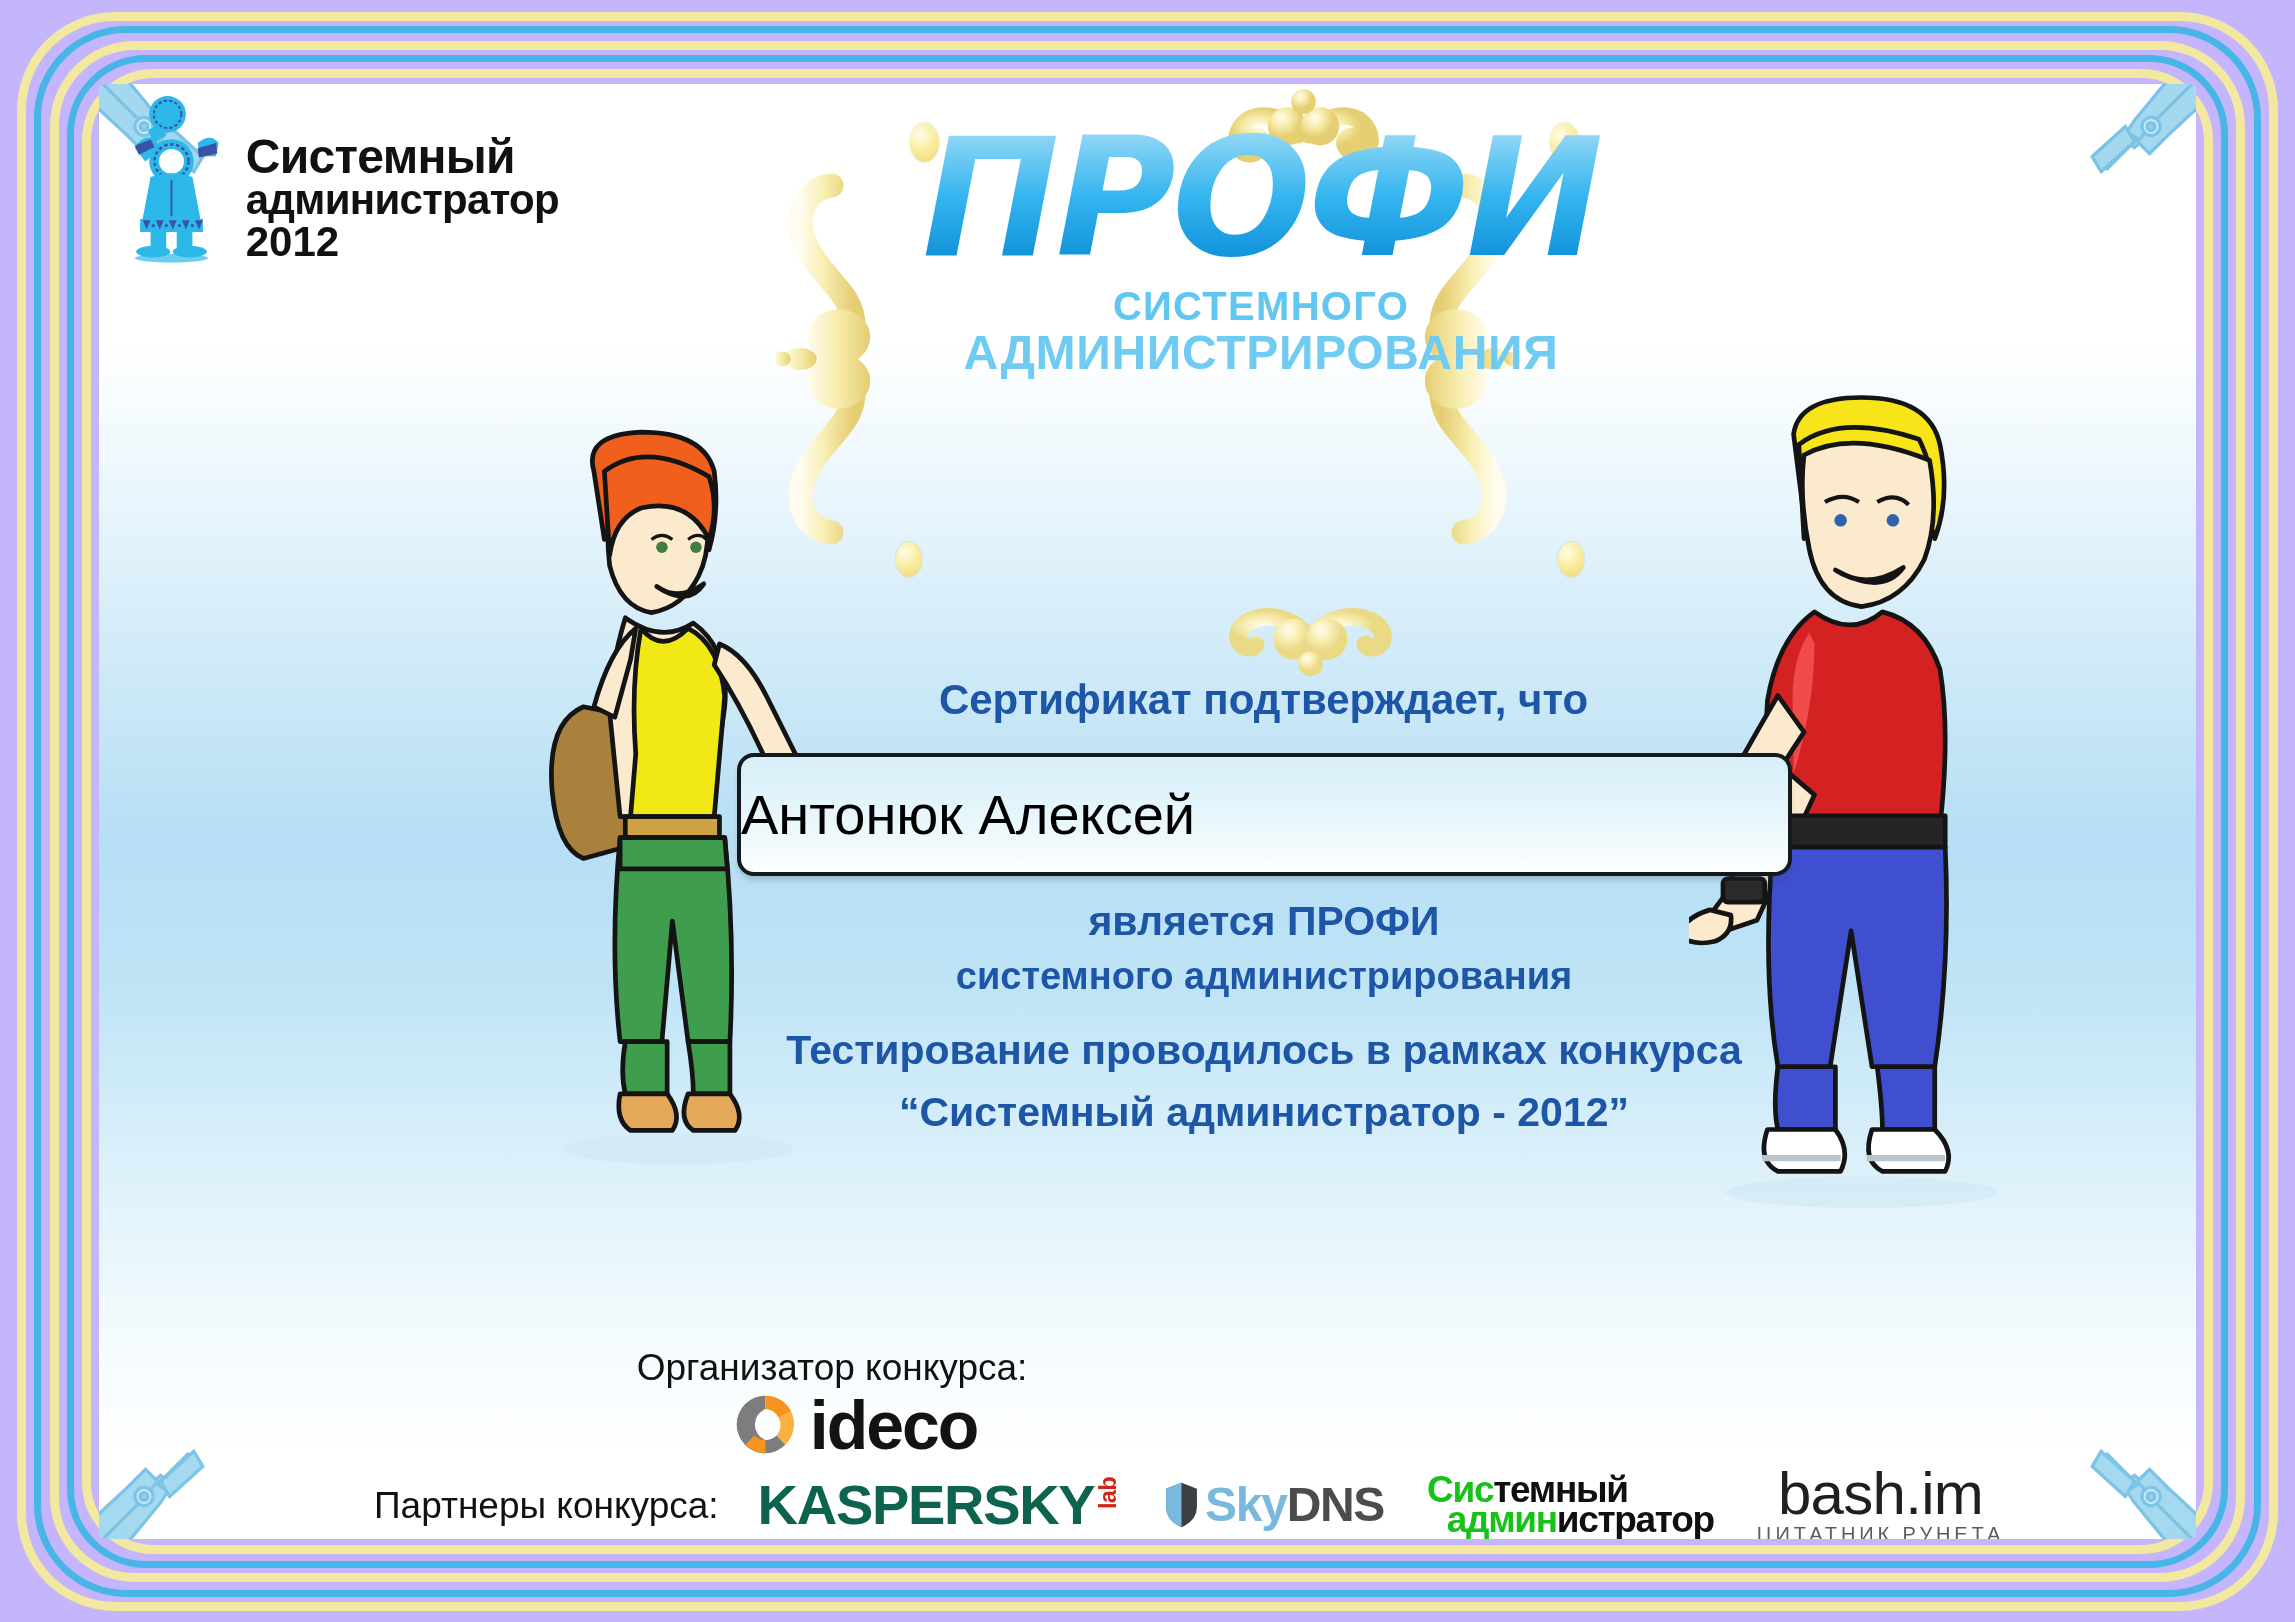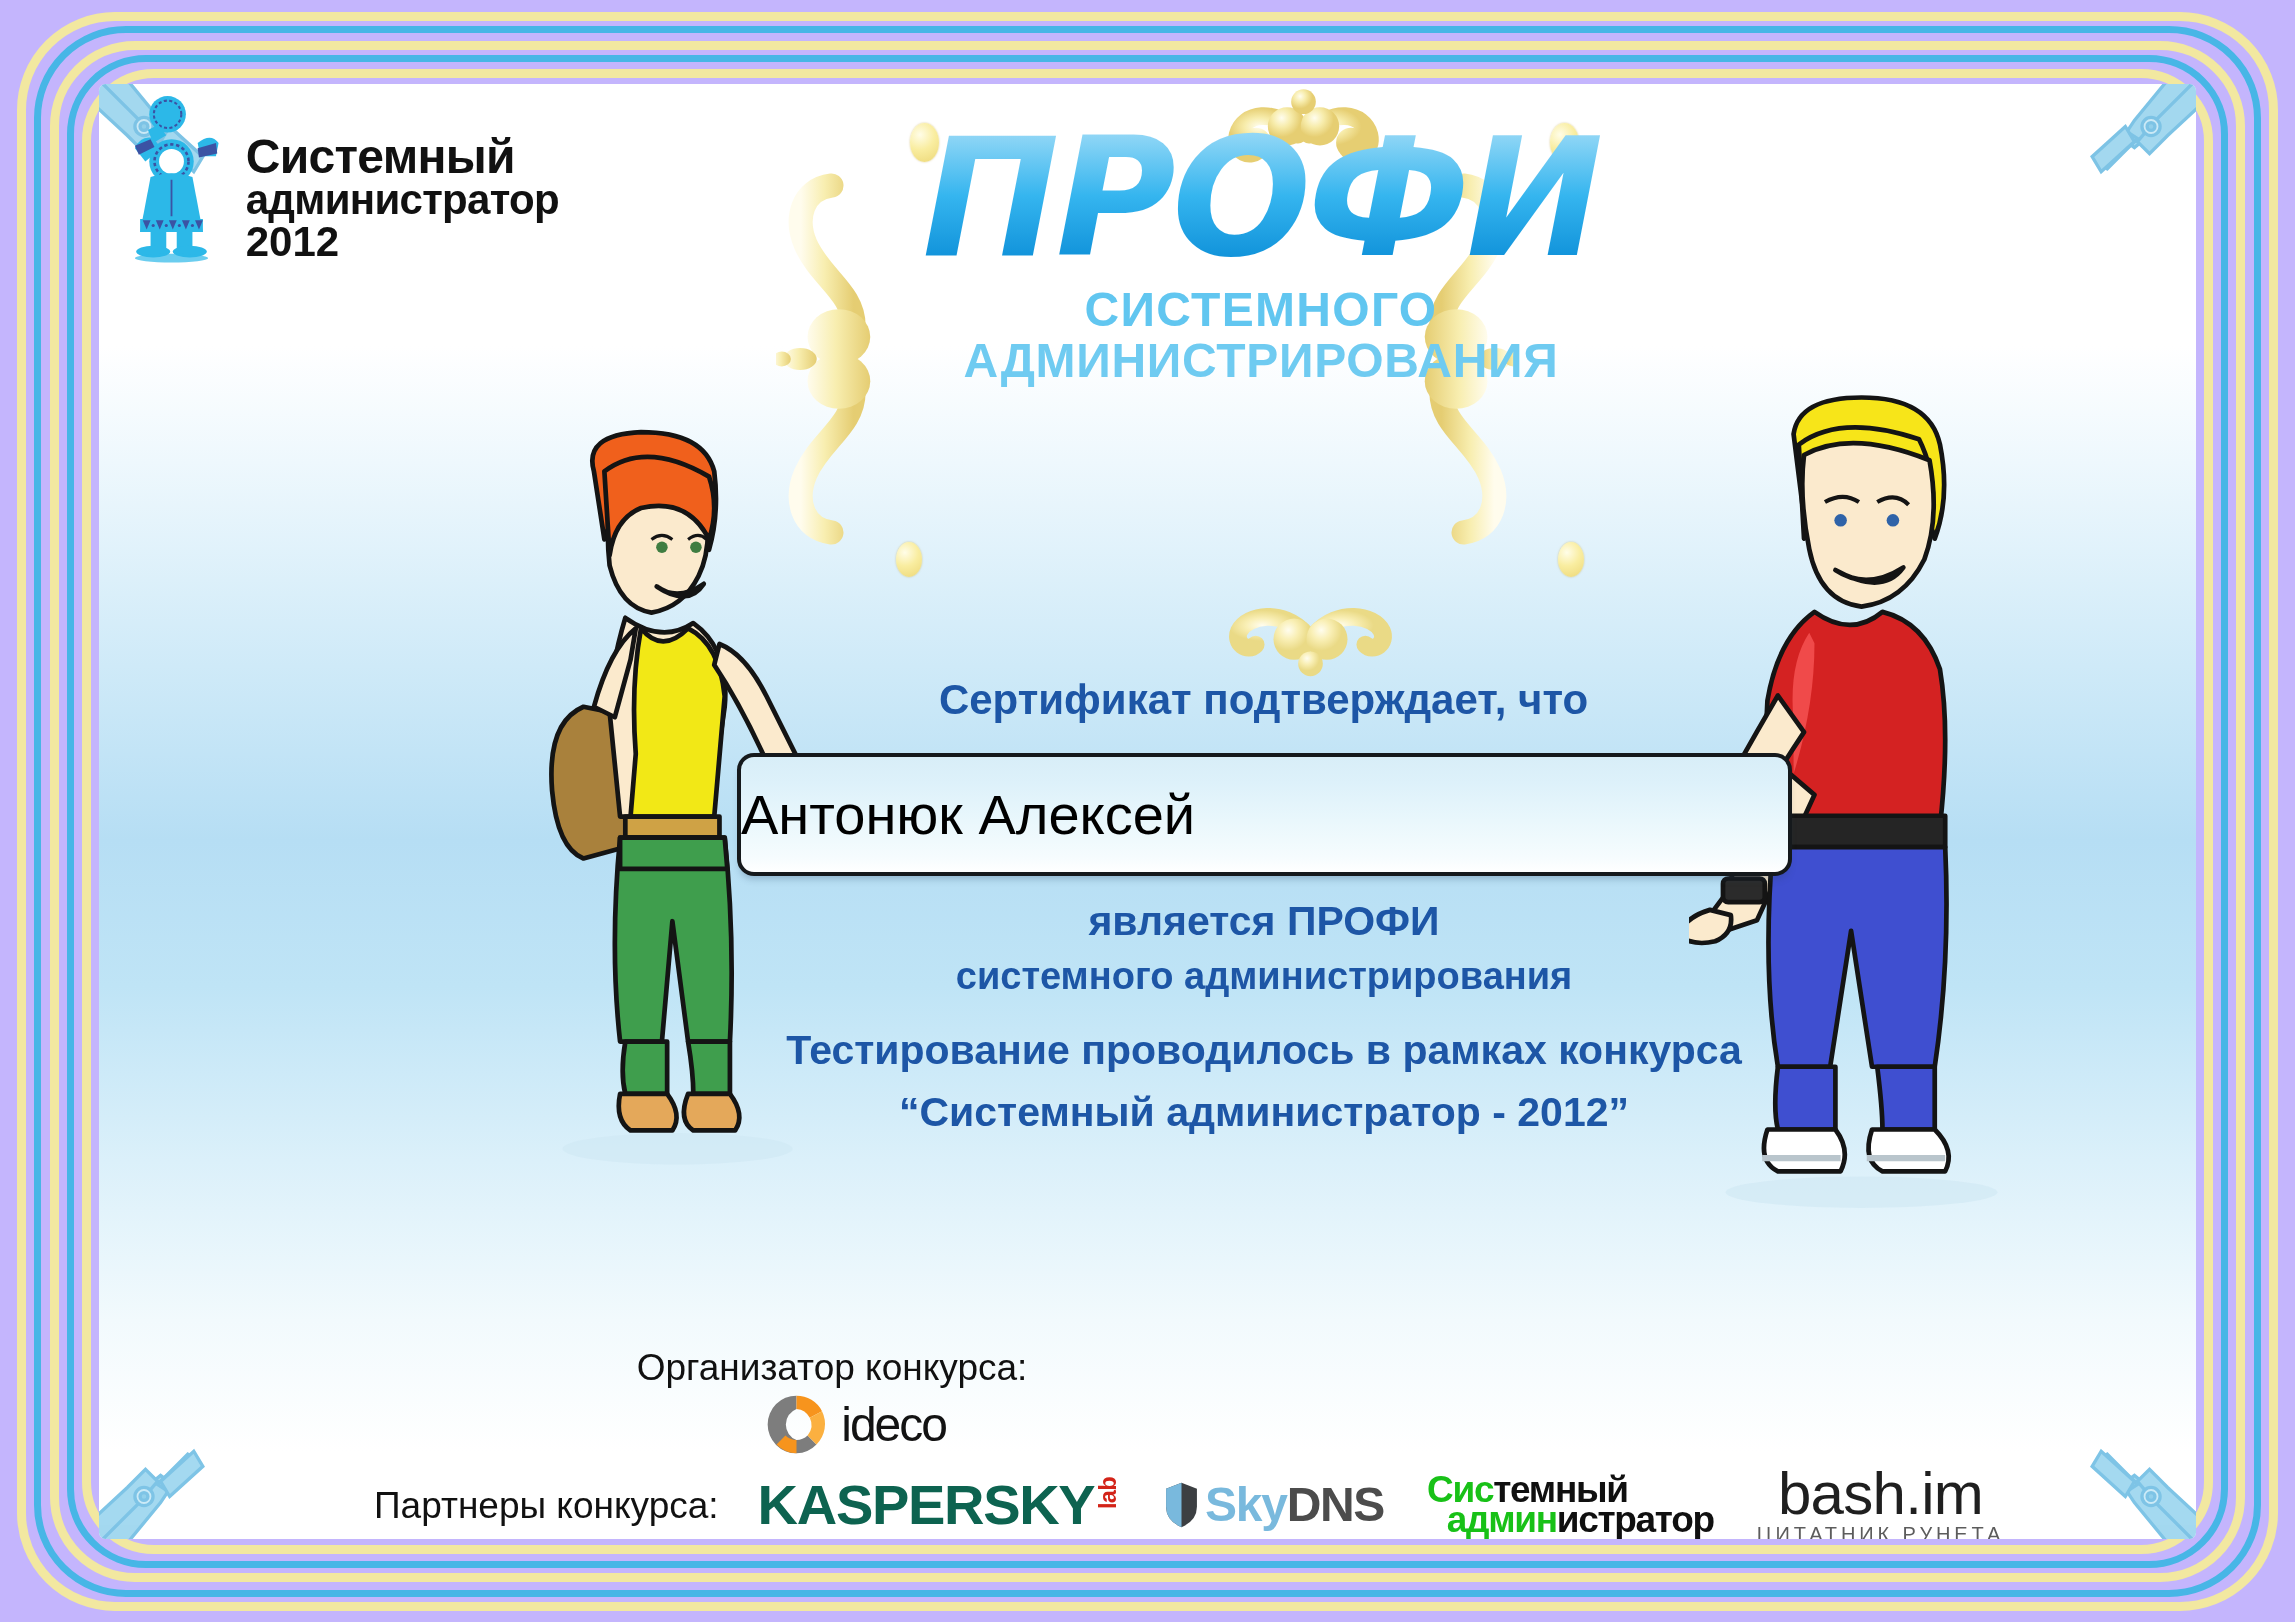--- a/index.html
+++ b/index.html
@@ -70,21 +70,21 @@
   }
   #profi{
     font-size:164px;line-height:.95;font-weight:bold;font-style:italic;
     font-family:"DejaVu Sans", sans-serif;
     background:linear-gradient(to bottom,#9fdcf7 2%,#35b5ef 48%,#0d8fd8 92%);
     -webkit-background-clip:text;background-clip:text;color:transparent;
     letter-spacing:-3.9px;
     margin-top:34px;
   }
   #sub1{
-    font-size:48px;font-weight:bold;line-height:1.05;color:#61c6f0;
+    font-size:40px;font-weight:bold;line-height:1.05;color:#61c6f0;
     letter-spacing:1.3px;margin-top:7.9px;
   }
   #sub2{
     font-size:48px;font-weight:bold;line-height:1.05;color:#6fcbf1;
     letter-spacing:0.7px;margin-top:1px;
   }
 
   
   .gold-bracket{position:absolute;width:111px;height:406px;}
   .gb-left{left:677px;top:72px;}
@@ -135,21 +135,21 @@
   .foot-label{font-size:37px;color:#111;white-space:nowrap;}
   #signature{width:177px;height:85px;margin:0 22px 0 23.6px;flex:0 0 auto;}
   #director-name{font-size:37px;color:#111;white-space:nowrap;}
 
   #organizer-row{
     position:absolute;left:275px;top:1263px;width:916px;height:92px;
     display:flex;align-items:center;flex-direction:column;
   }
   #ideco-logo{display:flex;align-items:center;margin-left:43px;}
   #ideco-mark{width:71px;height:71px;flex:0 0 auto;}
-  #ideco-word{font-size:48px;font-weight:normal;color:#131313;letter-spacing:-2px;margin-left:9.2px;line-height:1;}
+  #ideco-word{font-size:68px;font-weight:bold;color:#131313;letter-spacing:-2px;margin-left:9.2px;line-height:1;}
 
   #partners-row{
     position:absolute;left:275px;top:1379px;width:1963px;height:85px;
     display:flex;align-items:center;
   }
   #partner-logos{display:flex;align-items:center;margin-left:39px;}
   .partner{margin-right:43px;display:flex;align-items:flex-start;}
 
   
   #kaspersky-word{font-size:56px;font-weight:bold;color:#0d6350;letter-spacing:-1.3px;line-height:1;font-family:"Liberation Sans",sans-serif;}

